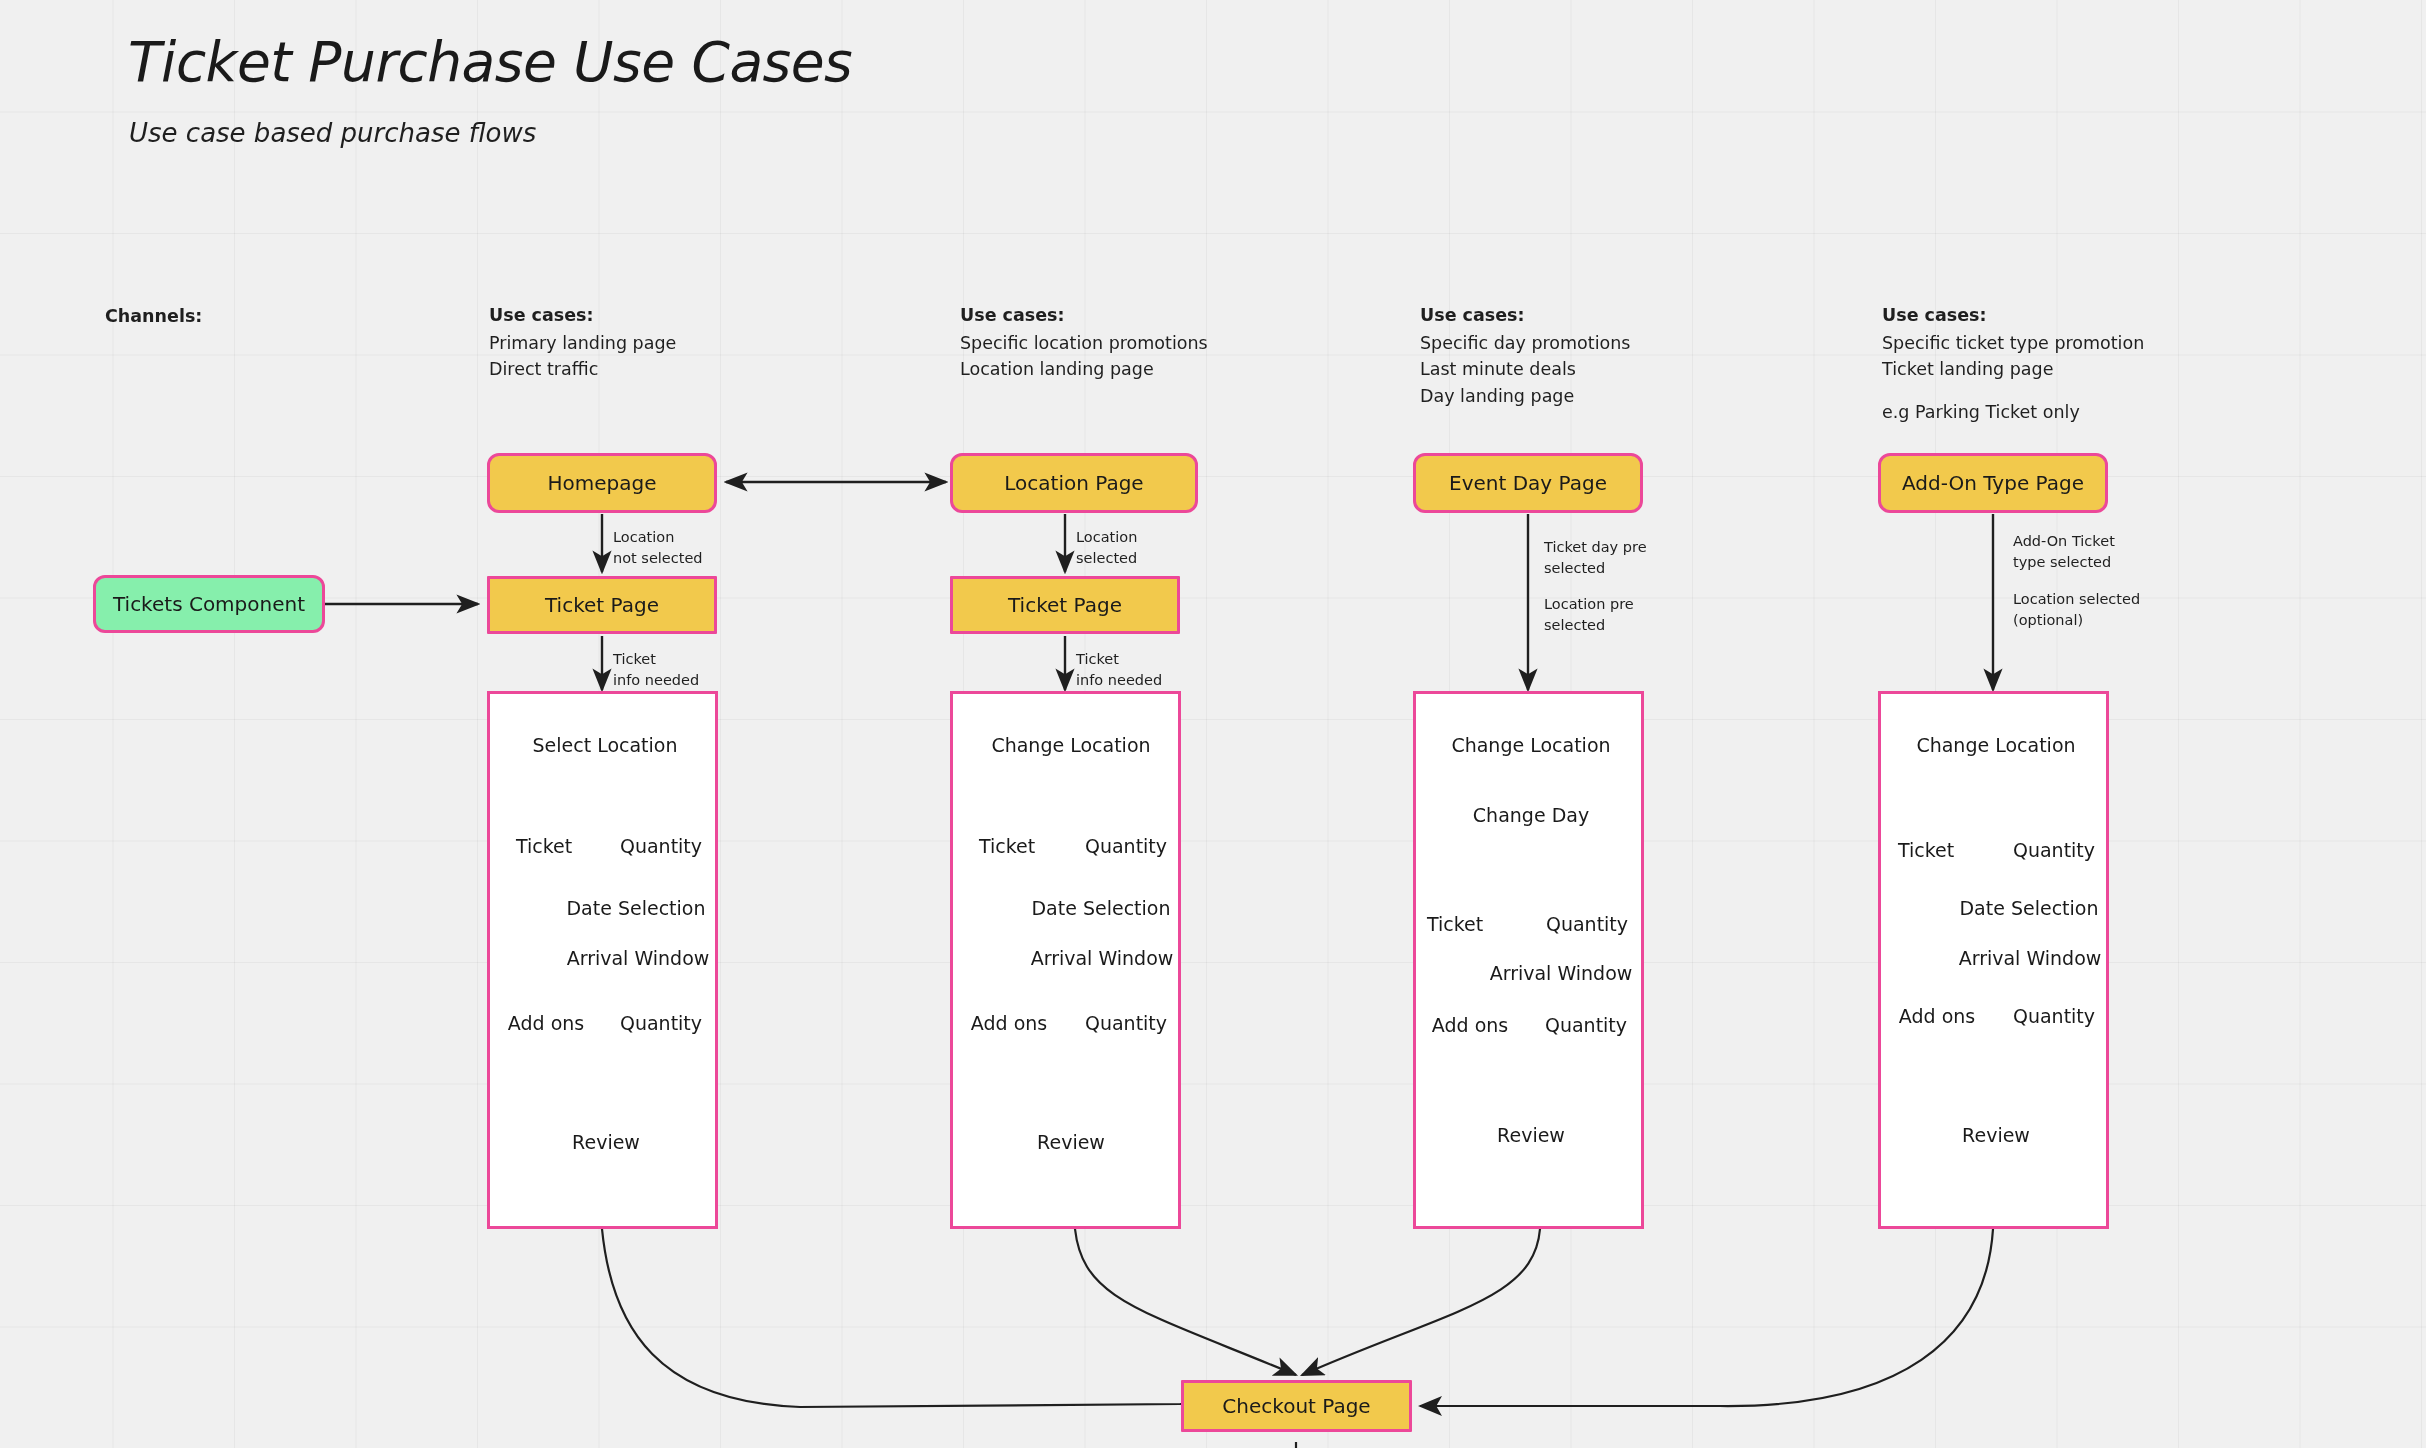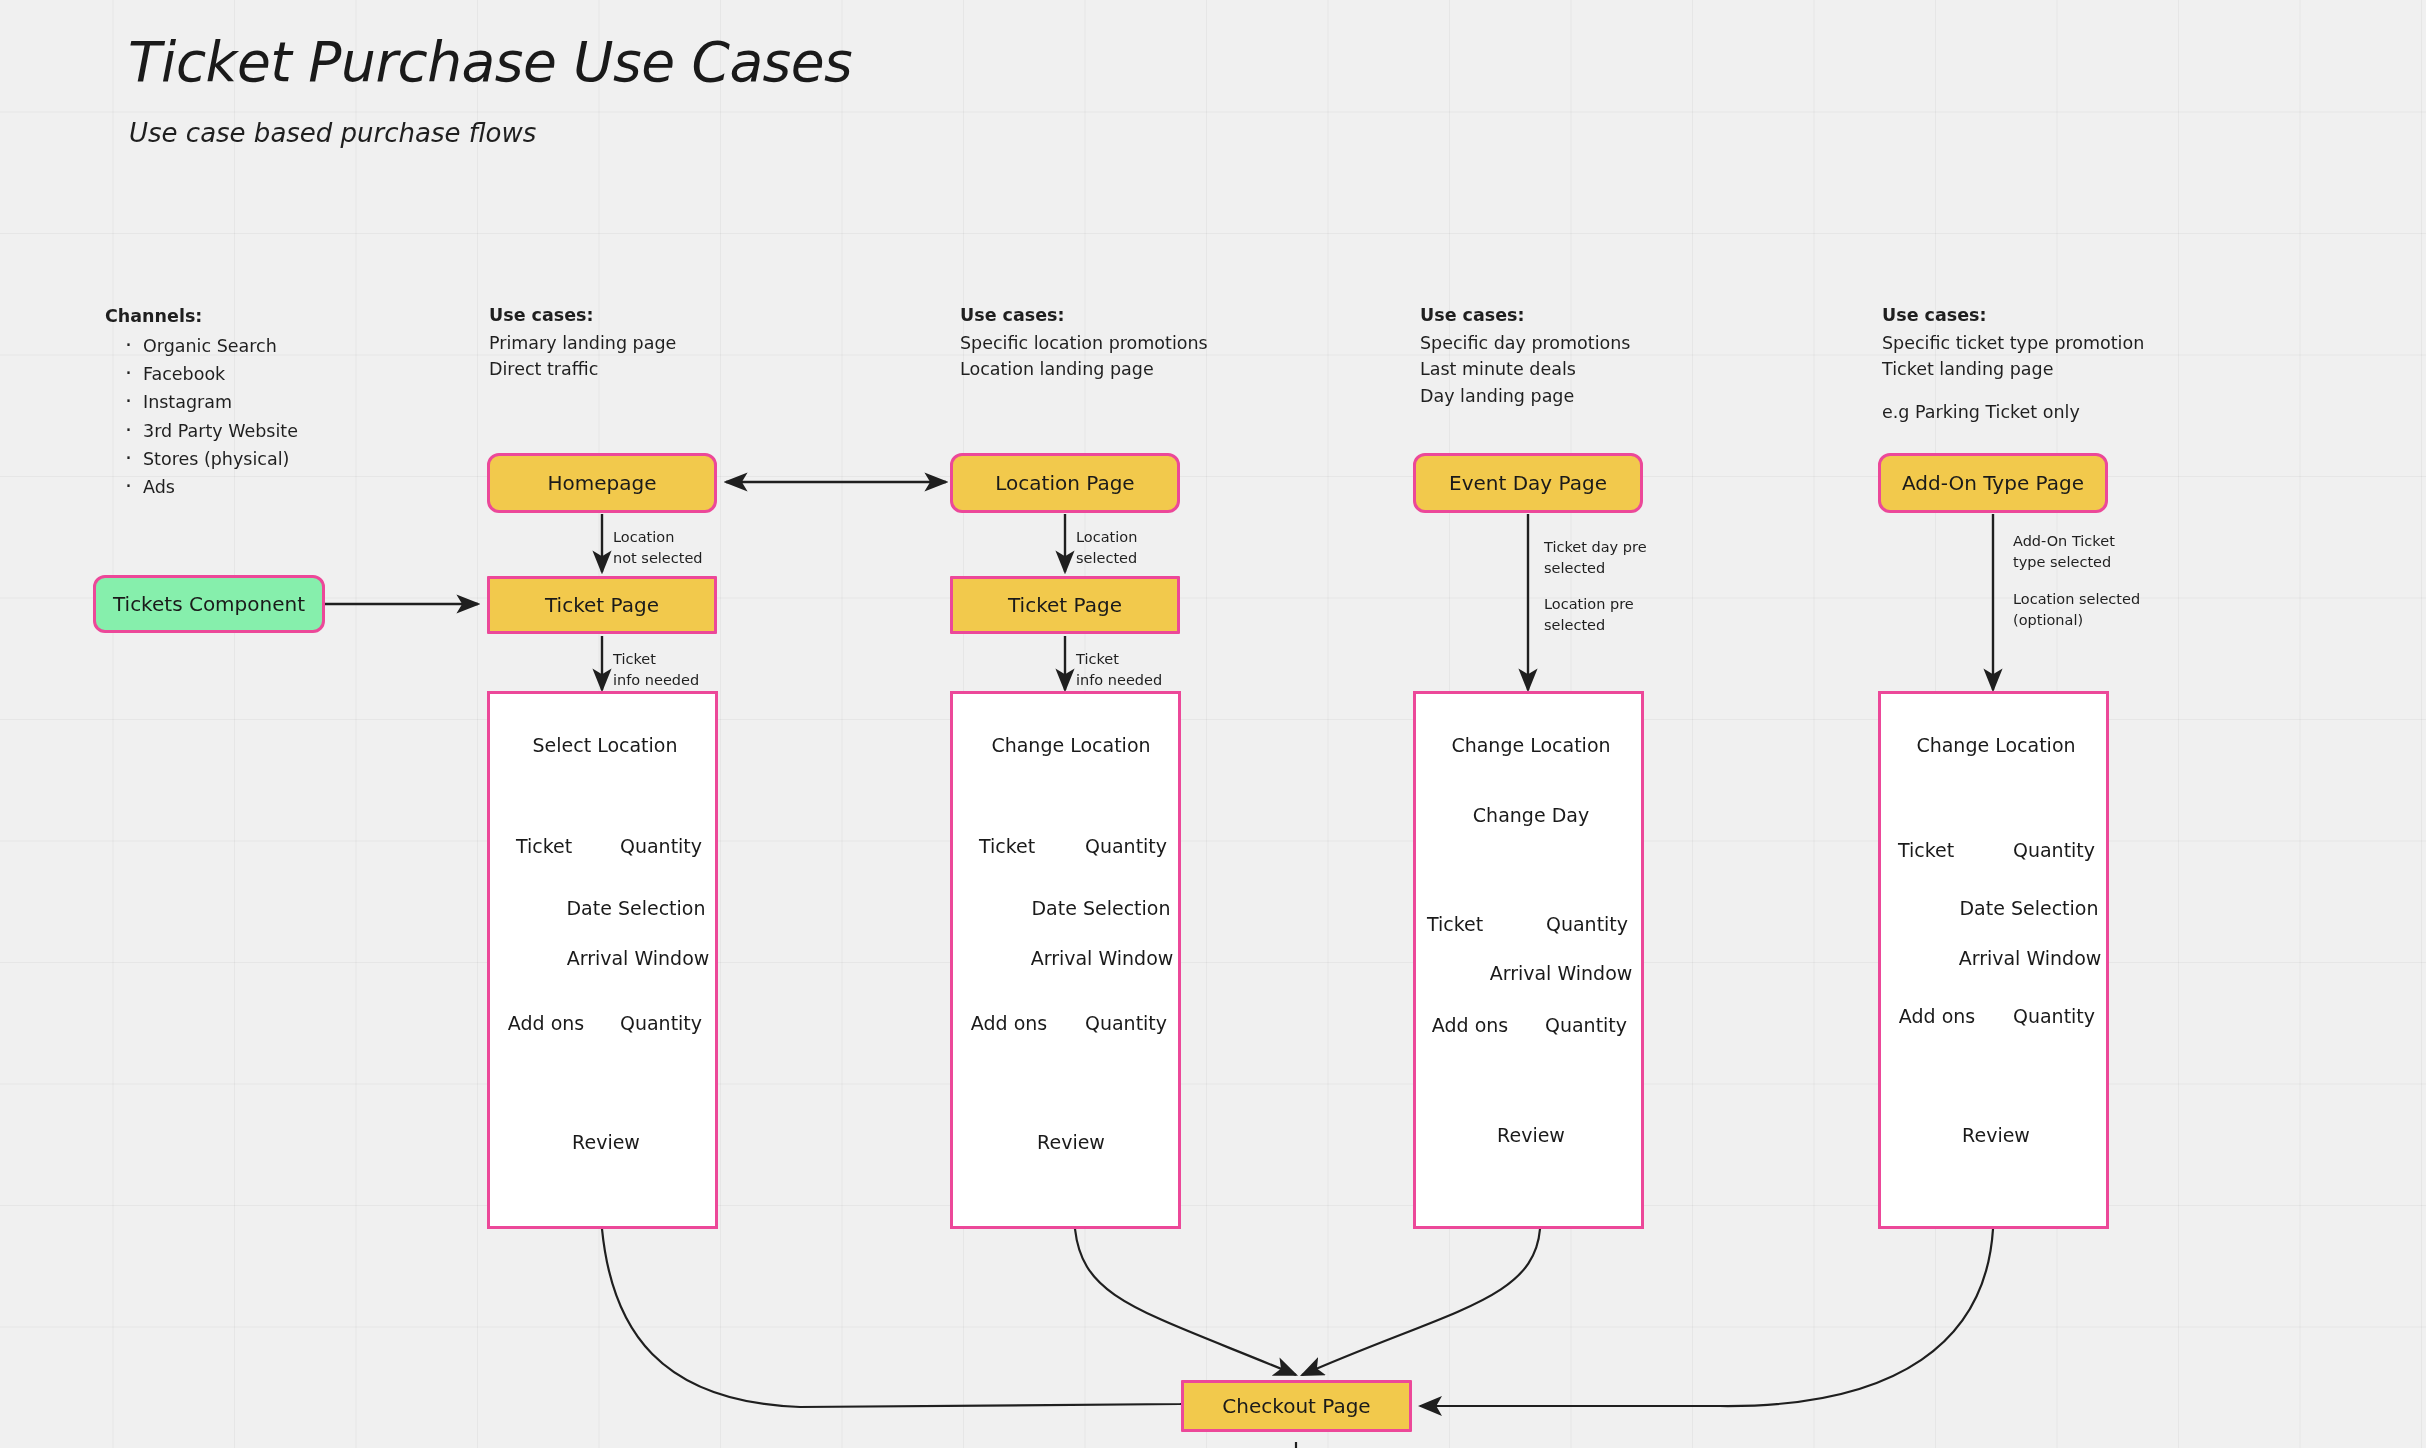--- a/index.html
+++ b/index.html
@@ -159,28 +159,20 @@
 
       <path d="M1296,1442 L1296,1448" stroke-width="2.2"></path>
     </g>
   </svg>
 
   <div class="abs page-title" style="left:128px; top:30px;">Ticket Purchase Use Cases</div>
   <div class="abs page-subtitle" style="left:129px; top:118px;">Use case based purchase flows</div>
 
   <div class="abs note-block" style="left:105px; top:303px;">
     <div class="hd">Channels:</div>
-    <ul>
-      <li>Organic Search</li>
-      <li>Facebook</li>
-      <li>Instagram</li>
-      <li>3rd Party Website</li>
-      <li>Stores (physical)</li>
-      <li>Ads</li>
-    </ul>
   </div>
 
   <div class="abs usecase" style="left:489px; top:302px;">
     <span class="hd">Use cases:</span>
     <span>Primary landing page</span><br>
     <span>Direct traffic</span>
   </div>
 
   <div class="abs usecase" style="left:960px; top:302px;">
     <span class="hd">Use cases:</span>
@@ -200,21 +192,21 @@
     <span>Specific ticket type promotion</span><br>
     <span>Ticket landing page</span>
     <span class="gap"></span>
     <span>e.g Parking Ticket only</span>
   </div>
 
   <div class="node yellow rounded" style="left:487px; top:453px; width:230px; height:60px;">
     <span>Homepage</span>
   </div>
 
-  <div class="node yellow rounded" style="left:950px; top:453px; width:230px; height:60px;">
+  <div class="node yellow rounded" style="left:950px; top:453px; width:248px; height:60px;">
     <span>Location Page</span>
   </div>
 
   <div class="node yellow rounded" style="left:1413px; top:453px; width:230px; height:60px;">
     <span>Event Day Page</span>
   </div>
 
   <div class="node yellow rounded" style="left:1878px; top:453px; width:230px; height:60px;">
     <span>Add-On Type Page</span>
   </div>

